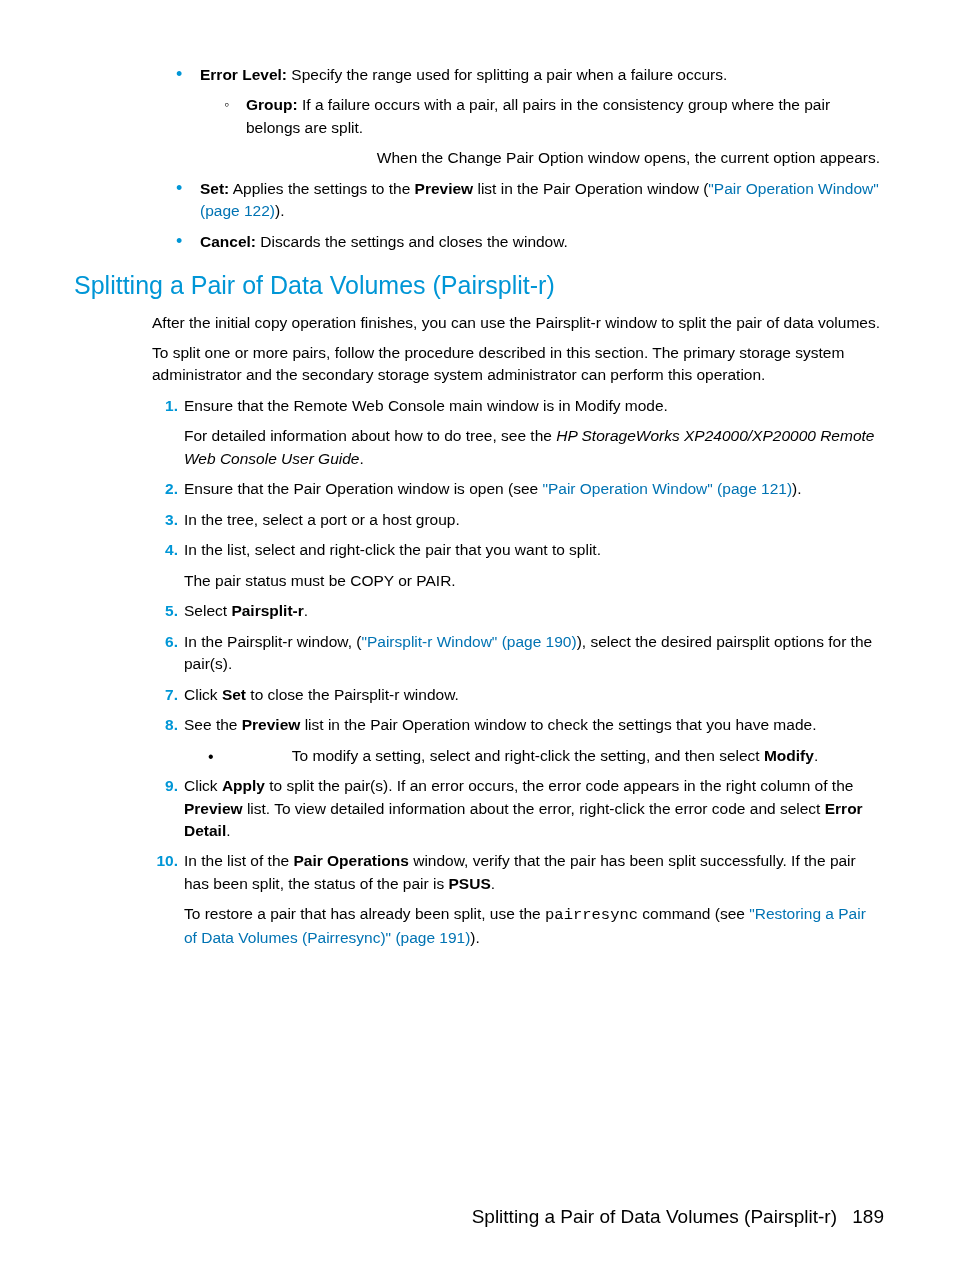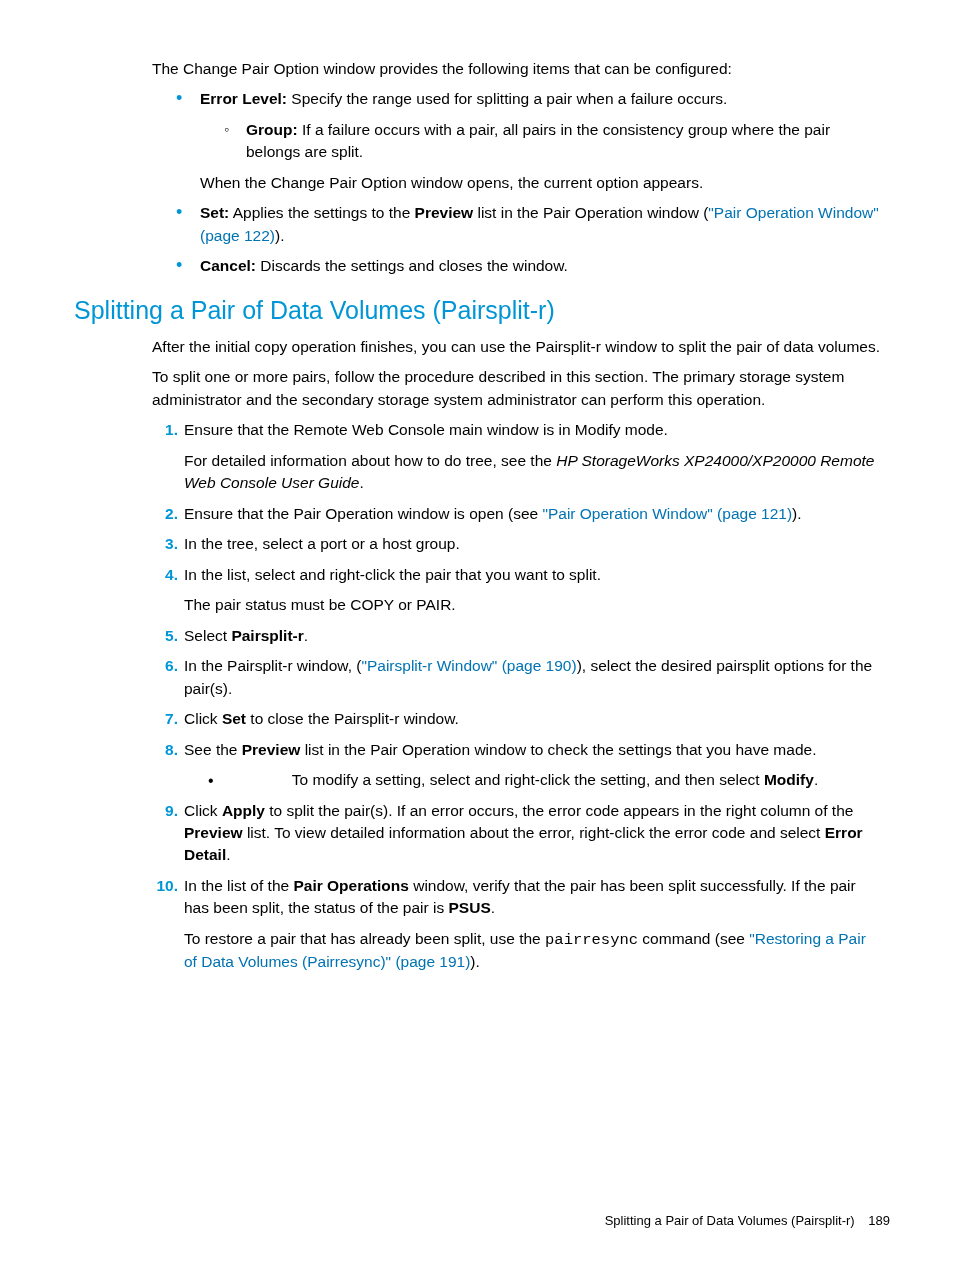--- a/index.html
+++ b/index.html
@@ -37,32 +37,31 @@
   .inner-bullets { list-style: none; margin: 8px 0 4px 24px; text-align: center; }
   .inner-bullets > li { position: relative; padding-left: 22px; margin-bottom: 8px; }
   .inner-bullets > li::before {
     content: "•"; position: absolute; left: 0; top: 0; color: #000; font-size: 16px;
   }
   h2.section { font-size: 25px; font-weight: normal; color: #0096d6; margin: 14px 0 8px 0; }
   .link { color: #0073b3; }
   .b { font-weight: bold; }
   .i { font-style: italic; }
   .mono { font-family: "Courier New", monospace; }
-  .after-sub { margin-left: 24px; margin-bottom: 8px; }
+  .after-sub { margin-left: 24px; margin-bottom: 8px; text-align: right; }
   .footer {
-    position: absolute; bottom: 40px; right: 64px;
-    font-size: 13px;
+    position: absolute; bottom: 40px; right: 70px;
+    font-size: 19px;
   }
   .footer .pn { margin-left: 10px; }
 </style>
 </head>
 <body>
 
 <div class="content">
-  <p>The Change Pair Option window provides the following items that can be configured:</p>
 
   <ul class="bullet-list">
     <li>
       <span class="b">Error Level:</span><span> Specify the range used for splitting a pair when a failure occurs.</span>
       <ul class="sub-list">
         <li>
           <span class="b">Group:</span><span> If a failure occurs with a pair, all pairs in the consistency group where the pair belongs are split.</span>
         </li>
       </ul>
       <p class="after-sub" style="margin-left:0;">When the Change Pair Option window opens, the current option appears.</p>

